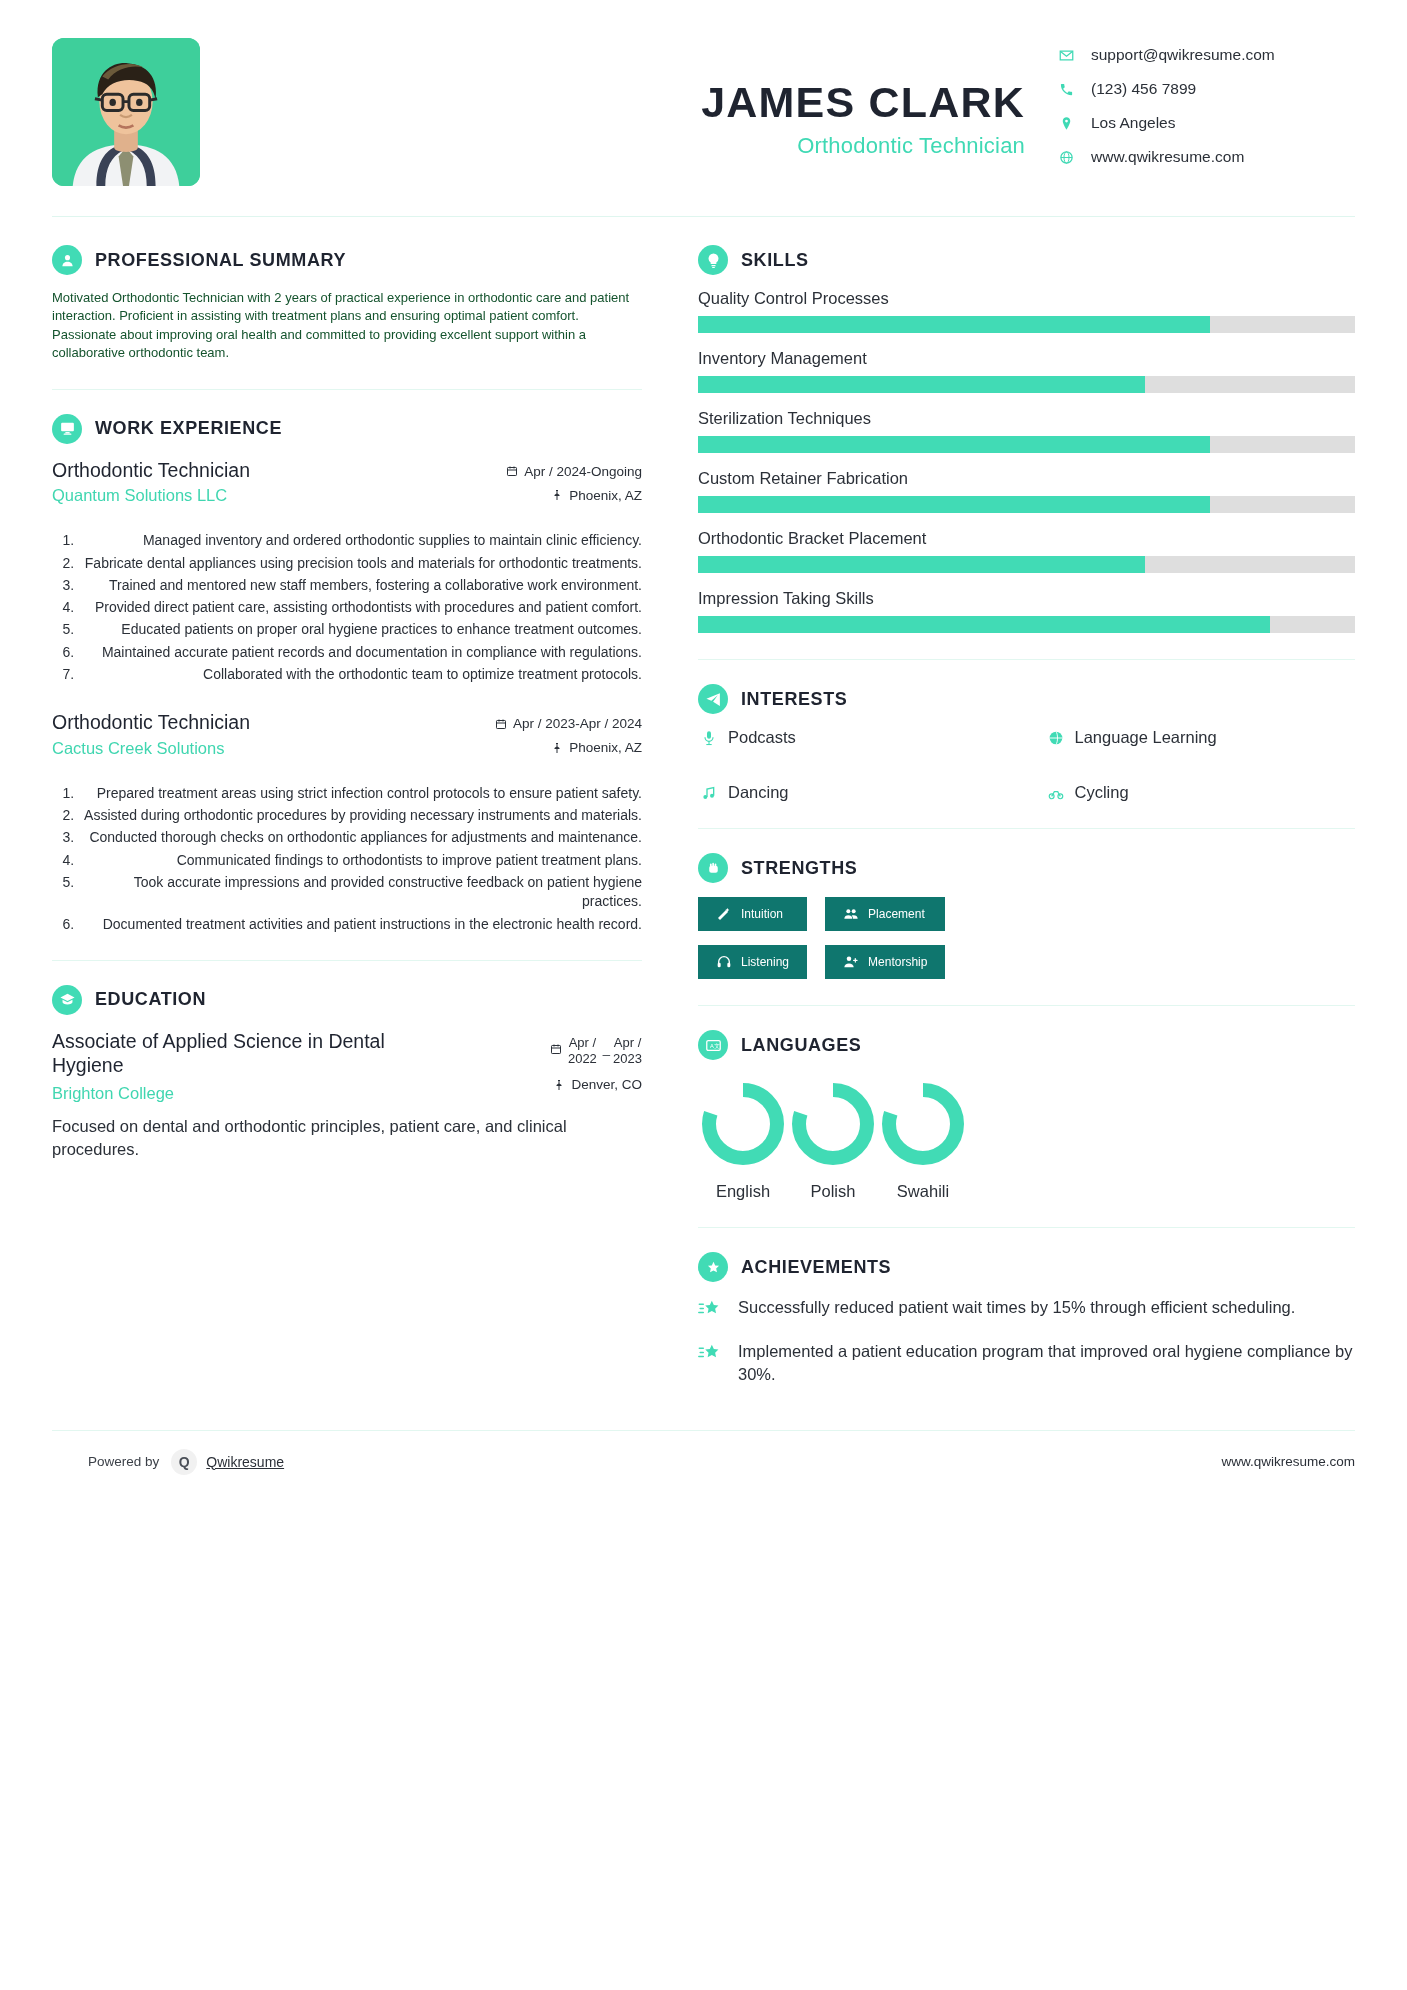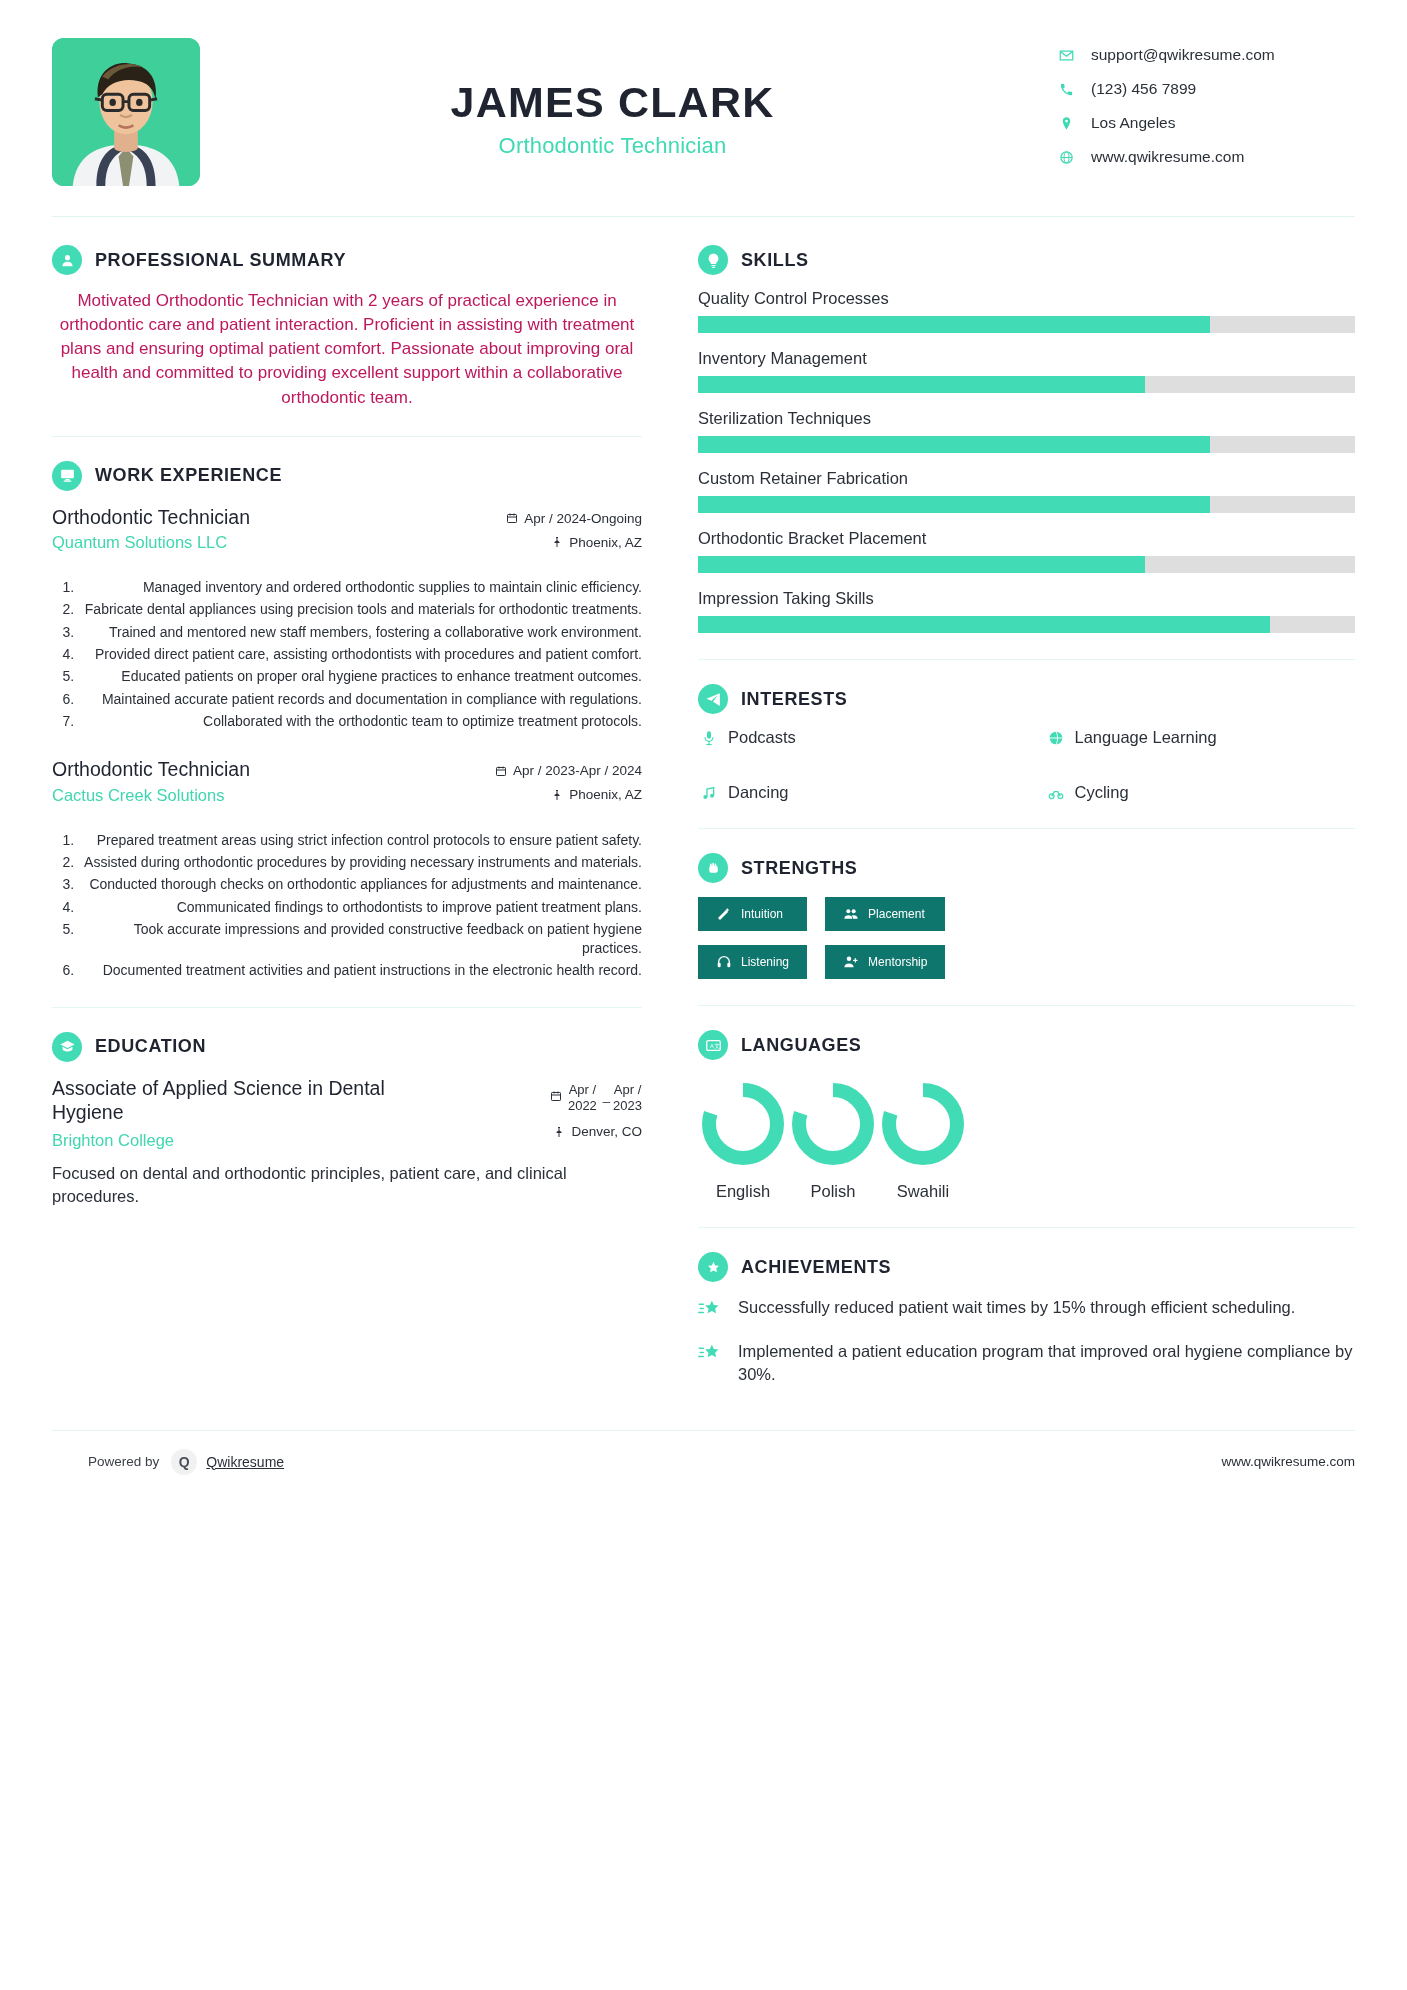--- a/index.html
+++ b/index.html
@@ -31,21 +31,21 @@
     border-radius: 12px;
     overflow: hidden;
     flex: 0 0 auto;
     background: #3ecf9b;
     position: relative;
   }
   .photo svg { display: block; width: 100%; height: 100%; }
 
   .name-block {
     flex: 1 1 auto;
-    text-align: center;
+    text-align: right;
     padding-top: 42px;
     padding-right: 30px;
   }
   .name {
     font-size: 43px;
     font-weight: 700;
     letter-spacing: 1.2px;
     color: #1f2430;
     line-height: 1.05;
   }
@@ -115,24 +115,23 @@
     font-size: 18px;
     font-weight: 700;
     letter-spacing: 0.6px;
     color: #1f2430;
   }
 
   .sec { margin-bottom: 26px; }
   .sec-div { height: 1px; background: #e2f7f0; margin: 22px 0 24px 0; }
 
   .body-text {
-    font-size: 17px;
+    font-size: 13px;
     line-height: 1.42;
-    color: #be185d;
-    text-align: center;
+    color: #14532d;
   }
 
   
   .job { margin-bottom: 26px; }
   .job-top {
     display: flex;
     justify-content: space-between;
     align-items: flex-start;
   }
   .job-left { flex: 1 1 auto; padding-right: 12px; }

